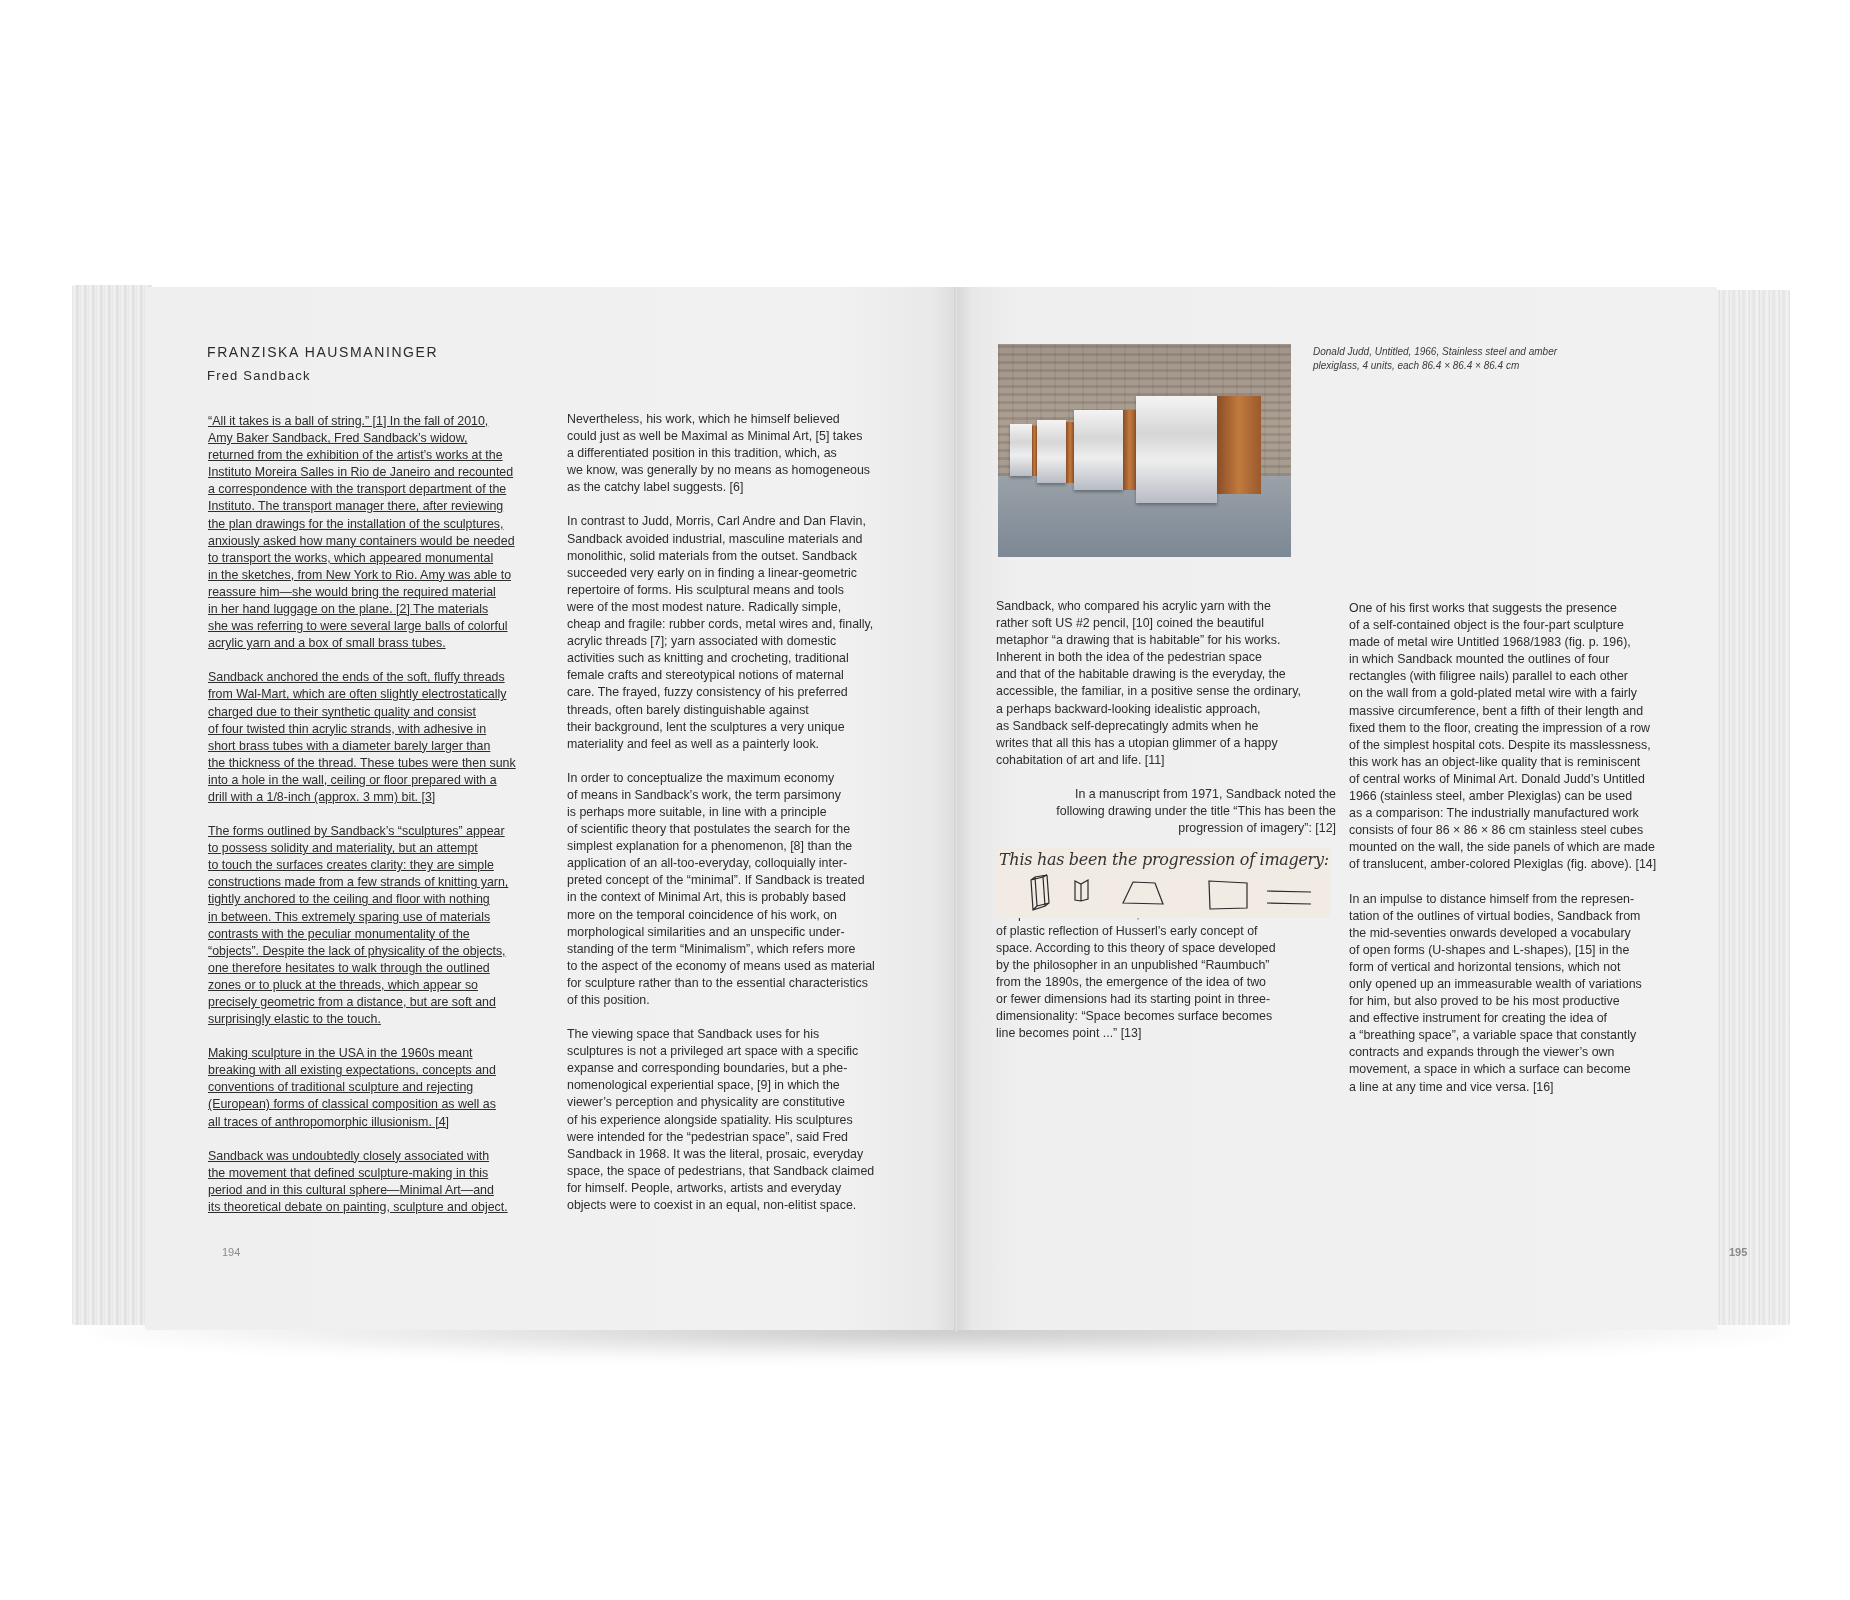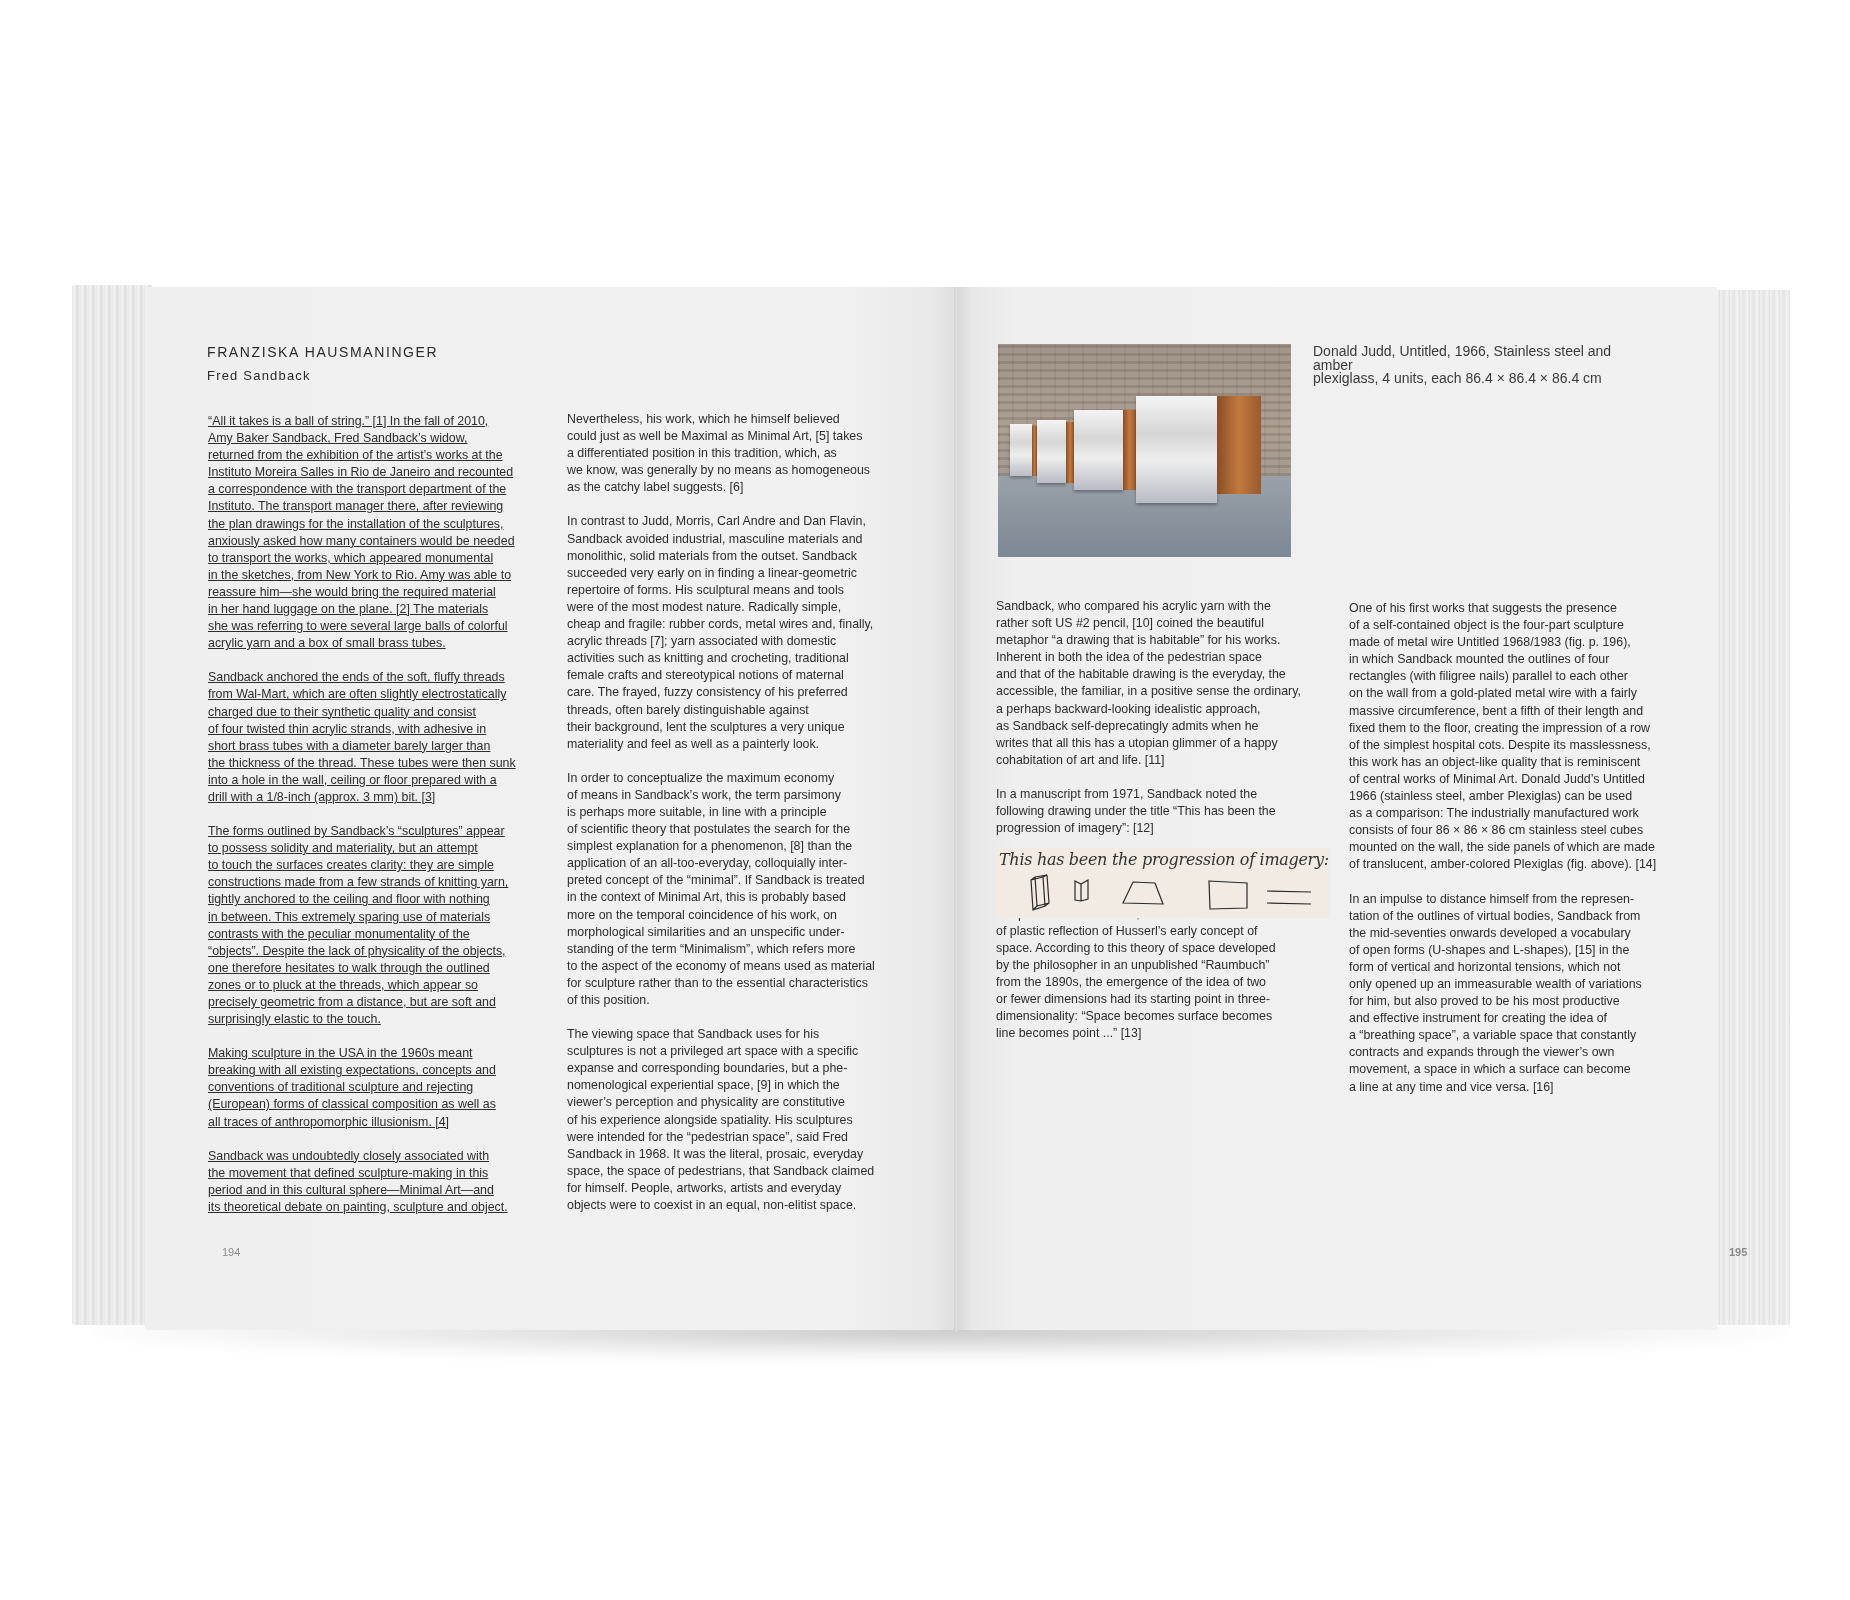--- a/index.html
+++ b/index.html
@@ -20,21 +20,21 @@
   .col3{left:996px;top:598px;width:340px;}
   .col4{left:1349px;top:600px;width:340px;}
   .pageno{position:absolute;font-size:11px;color:#8a8a8a;}
   .pn-left{left:222px;top:1246px;}
   .pn-right{left:1729px;top:1246px;font-weight:bold;}
   .photo{position:absolute;left:998px;top:344px;width:293px;height:213px;overflow:hidden;background:linear-gradient(180deg,#9a8f86 0%,#a79c90 40%,#9d958d 65%,#7f8892 80%,#8e99a3 100%);}
   .photo .wall{position:absolute;left:0;top:0;width:100%;height:62%;background:repeating-linear-gradient(0deg,rgba(120,100,85,0.25) 0 3px,rgba(190,175,160,0.2) 3px 8px),repeating-linear-gradient(90deg,rgba(110,95,85,0.18) 0 2px,rgba(0,0,0,0) 2px 14px);}
   .photo .floor{position:absolute;left:0;top:62%;width:100%;height:38%;background:linear-gradient(180deg,#9aa1a8,#7c8895);}
   .box{position:absolute;background:linear-gradient(180deg,#f4f4f4 0%,#d6d6d6 35%,#eeeeee 60%,#b8bcc4 100%);box-shadow:0 2px 3px rgba(0,0,0,0.3);}
   .amber{position:absolute;background:linear-gradient(90deg,#8a4d25,#c27a3e 50%,#9a5a2e);}
-  .caption{position:absolute;left:1313px;top:345px;font-size:14px;line-height:13.5px;color:#3a3a3a;width:300px;white-space:pre-line;}
+  .caption{position:absolute;left:1313px;top:345px;font-size:10px;line-height:13.5px;color:#3a3a3a;width:300px;white-space:pre-line;font-style:italic;}
   .sketch{position:absolute;left:995px;top:848px;width:335px;height:70px;background:#f1ebe3;}
   .sketch-title{position:absolute;left:4px;top:2px;font-family:"DejaVu Serif",serif;font-style:italic;font-size:16px;color:#333;letter-spacing:-0.3px;}
   .sketch svg{position:absolute;left:0;top:0;}
 </style>
 </head>
 <body>
 
 <div class="shadow"></div>
 <div class="edges-left"></div>
 <div class="edges-right"></div>
@@ -160,21 +160,21 @@
   <p>Sandback, who compared his acrylic yarn with the
 rather soft US #2 pencil, [10] coined the beautiful
 metaphor “a drawing that is habitable” for his works.
 Inherent in both the idea of the pedestrian space
 and that of the habitable drawing is the everyday, the
 accessible, the familiar, in a positive sense the ordinary,
 a perhaps backward-looking idealistic approach,
 as Sandback self-deprecatingly admits when he
 writes that all this has a utopian glimmer of a happy
 cohabitation of art and life. [11]</p>
-  <p style="">In a manuscript from 1971, Sandback noted the
+  <p style="text-align:right;">In a manuscript from 1971, Sandback noted the
 following drawing under the title “This has been the
 progression of imagery”: [12]</p>
   <p>Sandback’s work progressively opened up from
 the reference to a closed object to the pure line. His
 drawing practice anticipated the development of the
 sculptor Sandback’s work, which unfolded in a kind
 of plastic reflection of Husserl’s early concept of
 space. According to this theory of space developed
 by the philosopher in an unpublished “Raumbuch”
 from the 1890s, the emergence of the idea of two

